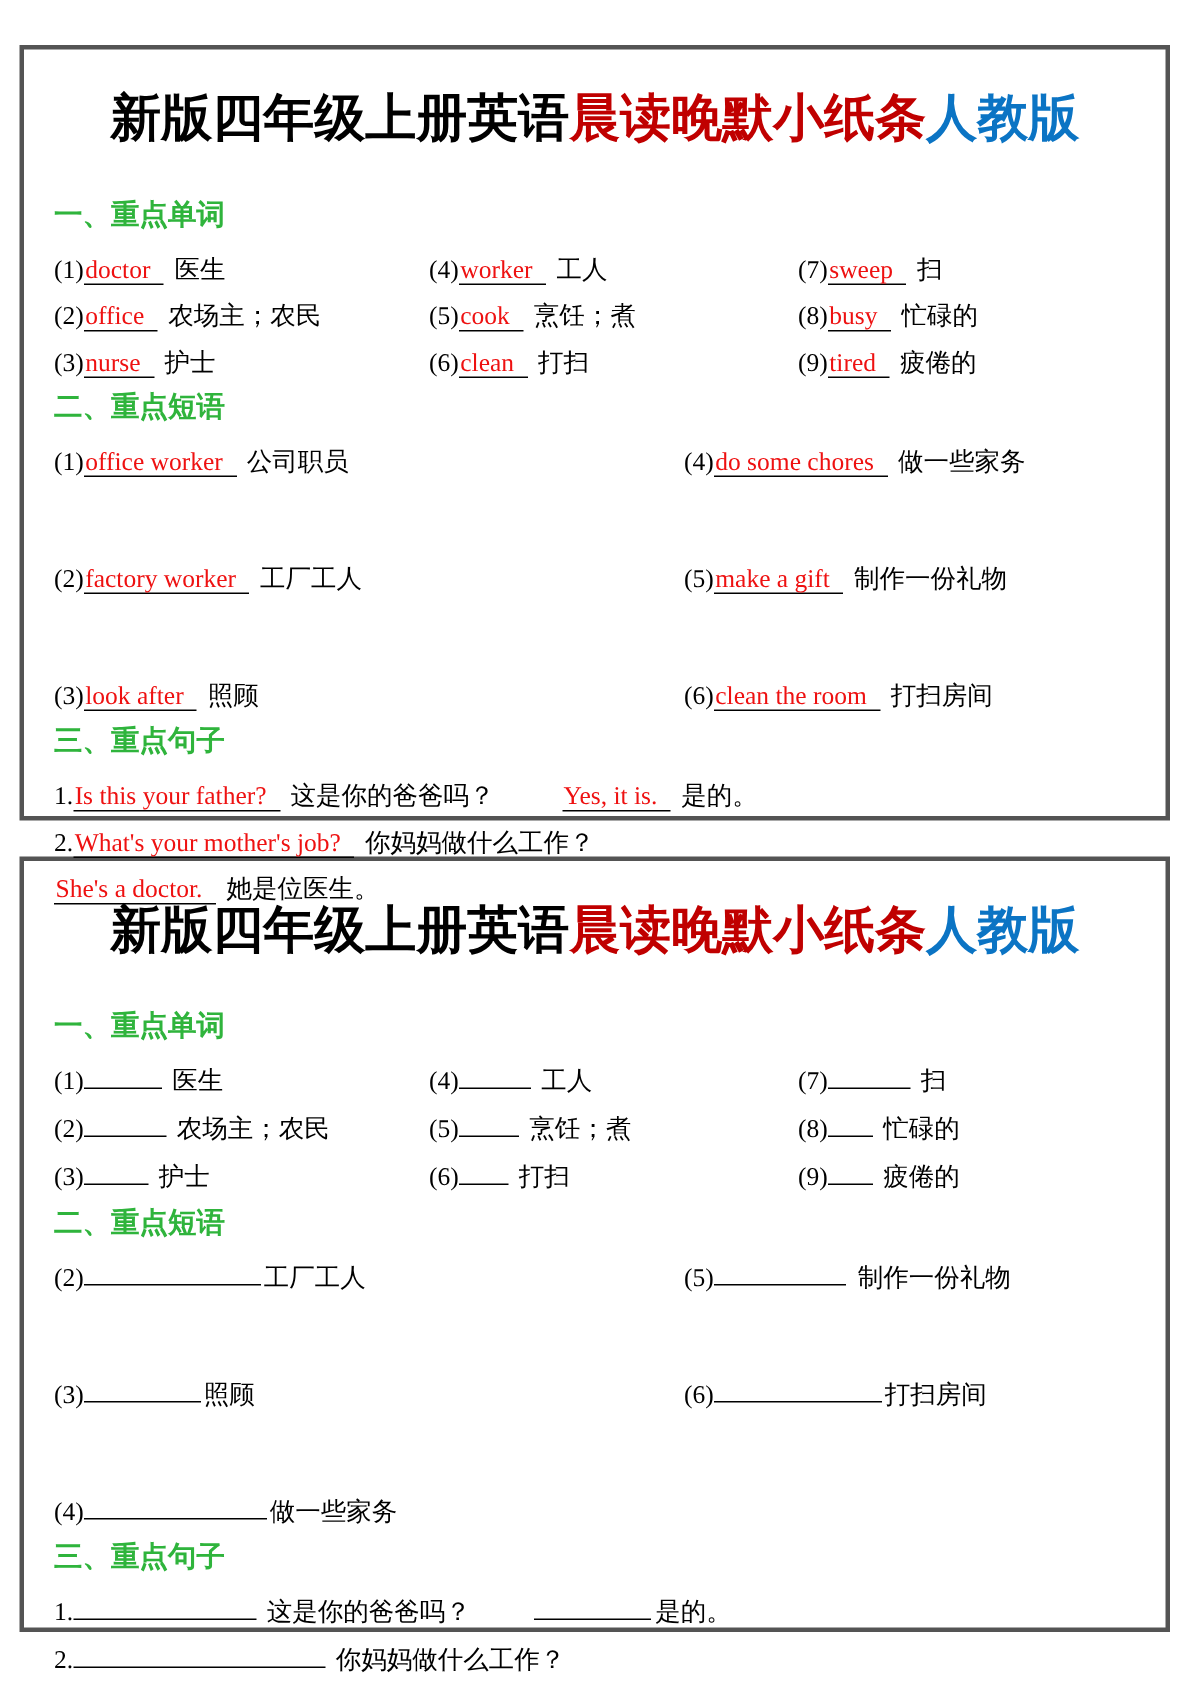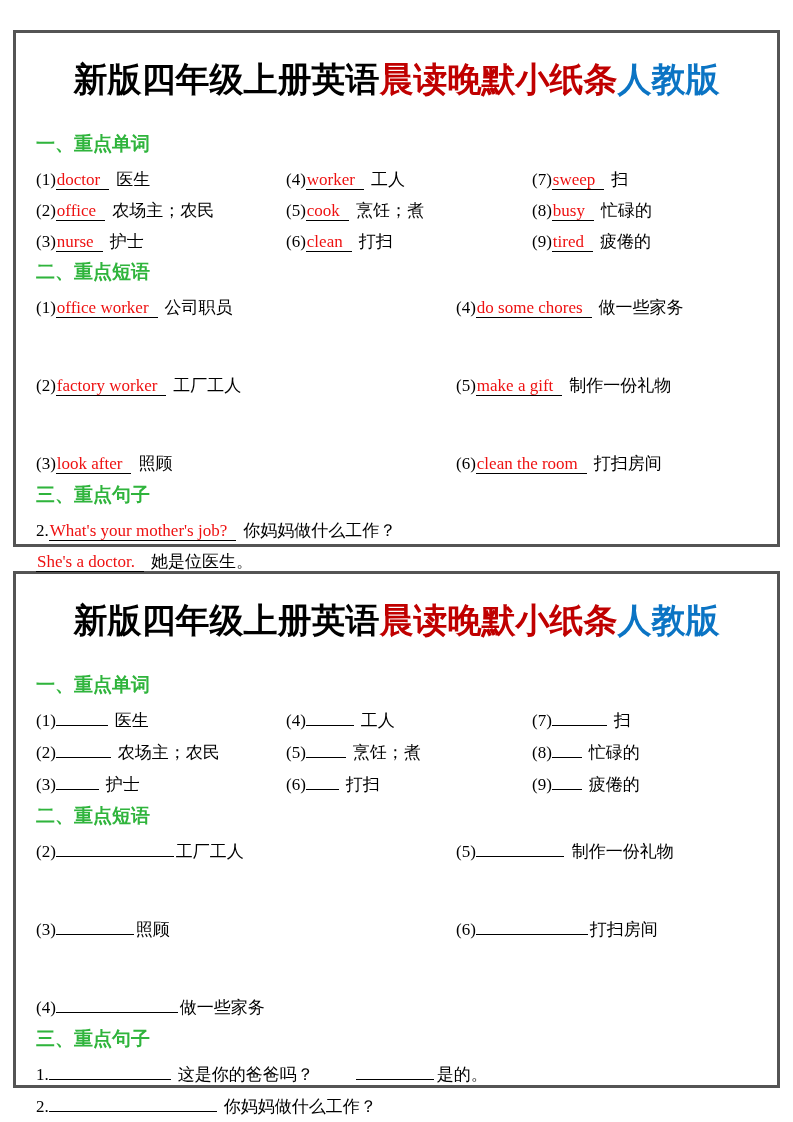--- a/index.html
+++ b/index.html
@@ -114,20 +114,21 @@
     <div class="item"><span class="num">(1)</span><span class="ans">office worker</span><span class="cn">公司职员</span></div>
     <div class="item"><span class="num">(2)</span><span class="ans">factory worker</span><span class="cn">工厂工人</span></div>
     <div class="item"><span class="num">(3)</span><span class="ans">look after</span><span class="cn">照顾</span></div>
     <div class="item"><span class="num">(4)</span><span class="ans">do some chores</span><span class="cn">做一些家务</span></div>
     <div class="item"><span class="num">(5)</span><span class="ans">make a gift</span><span class="cn">制作一份礼物</span></div>
     <div class="item"><span class="num">(6)</span><span class="ans">clean the room</span><span class="cn">打扫房间</span></div>
   </div>
 
   <div class="sec-head">三、重点句子</div>
   <div>
+    <div class="sent-line"><span class="num">1.</span><span class="ans">Is this your father?</span><span class="cn">这是你的爸爸吗？</span><span class="gap"></span><span class="ans">Yes, it is.</span><span class="cn">是的。</span></div>
     <div class="sent-line"><span class="num">2.</span><span class="ans">What's your mother's job?</span><span class="cn">你妈妈做什么工作？</span></div>
     <div class="sent-line"><span class="ans">She's a doctor.</span><span class="cn">她是位医生。</span></div>
   </div>
 </div>
 
 <div class="panel">
   <div class="title">
     <span class="t-black">新版四年级上册英语</span><span class="t-red">晨读晚默小纸条</span><span class="t-blue">人教版</span>
   </div>
 

